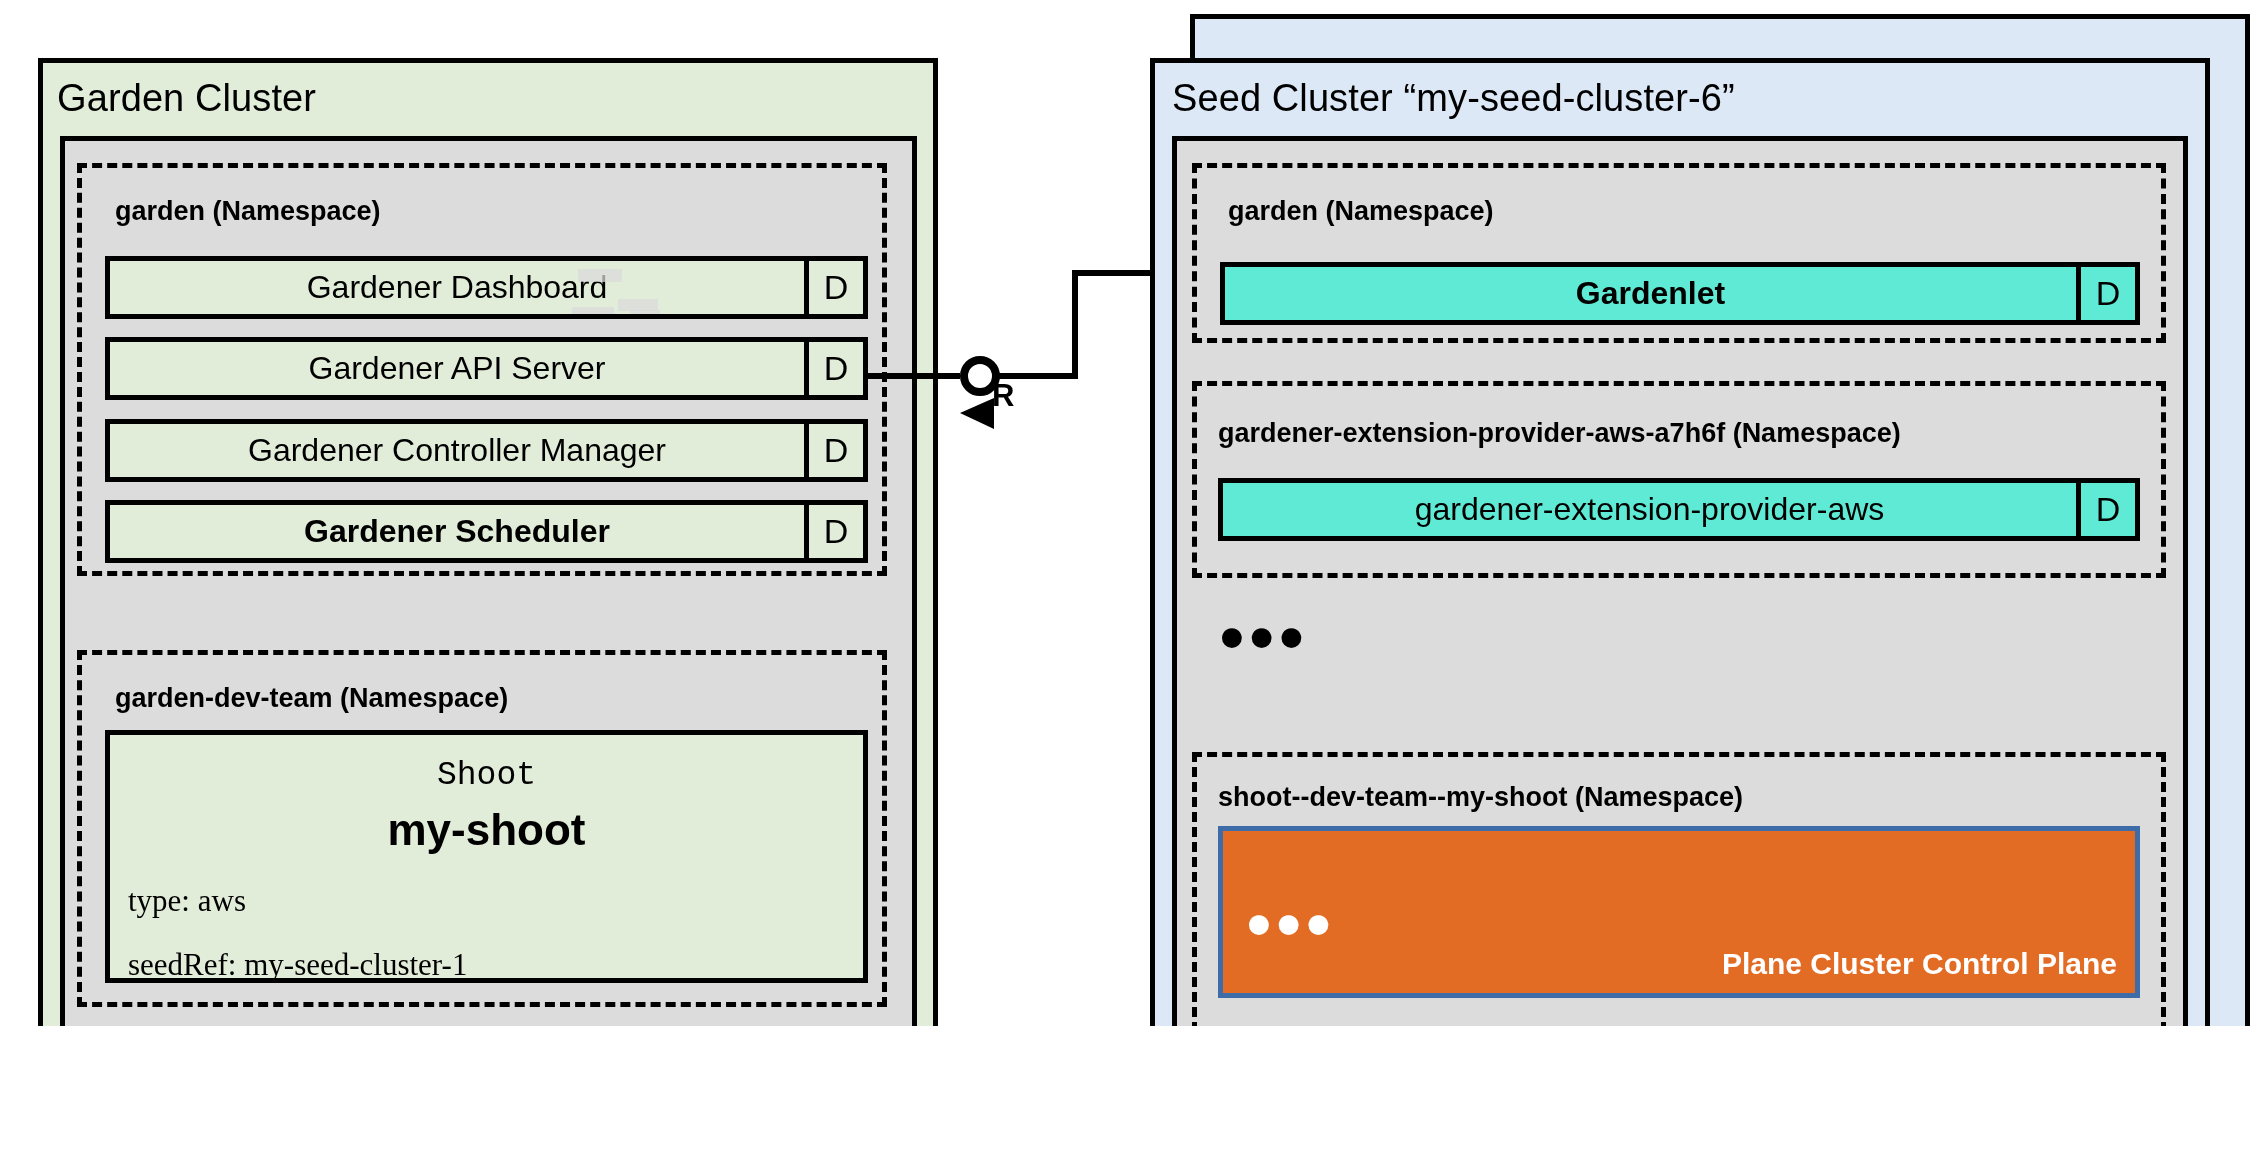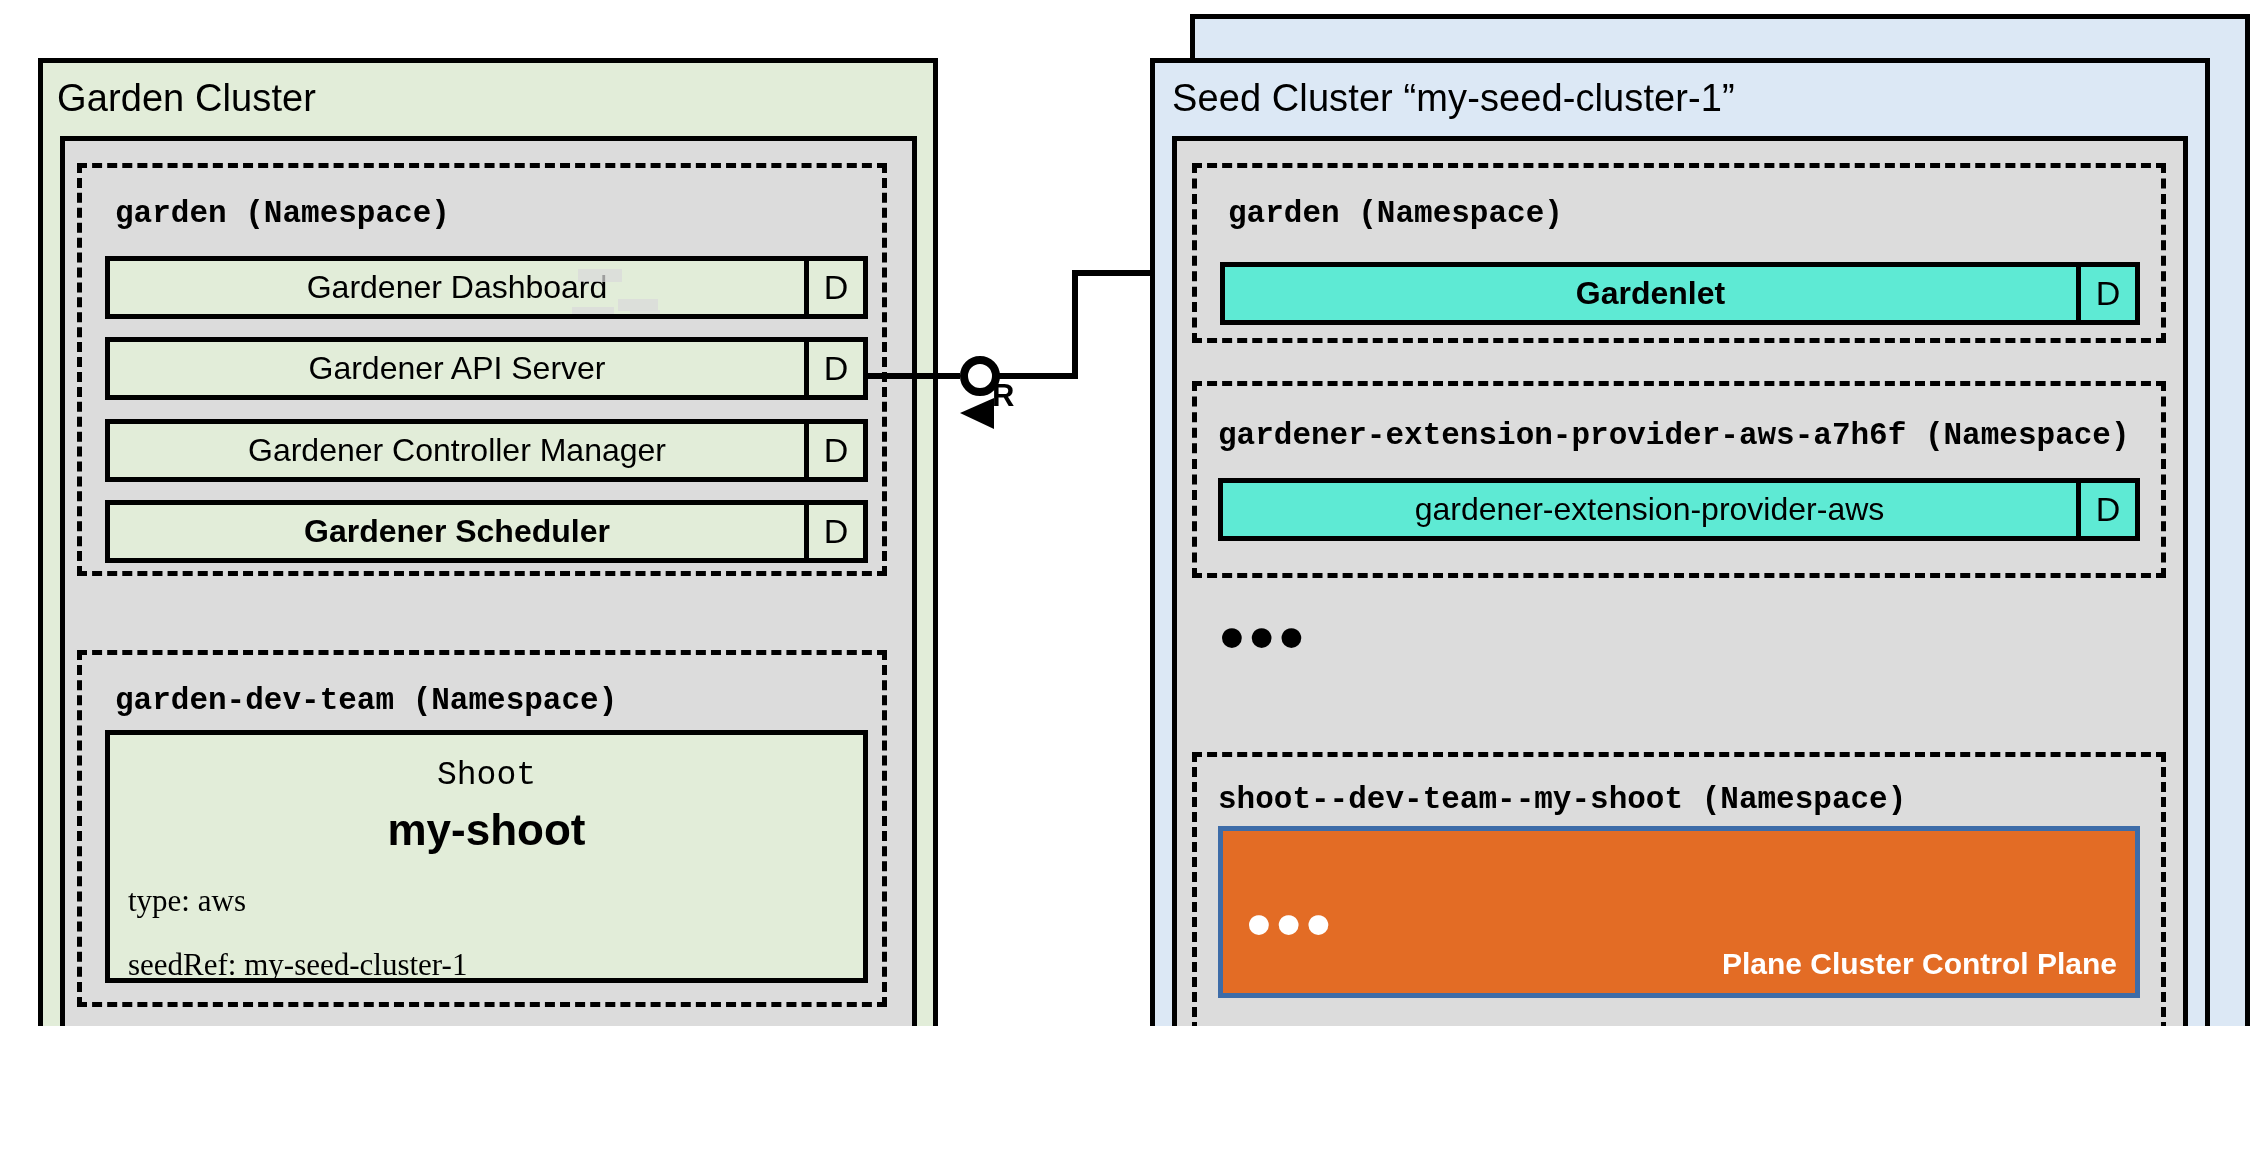--- a/index.html
+++ b/index.html
@@ -25,25 +25,24 @@
   .cluster-title{
     position:absolute;
     font-size:38px;
     font-weight:400;
     letter-spacing:.1px;
     white-space:nowrap;
     color:#000;
   }
   .ns-title{
     position:absolute;
-    font-size:31px;
+    font-size:27px;
     font-weight:700;
     white-space:nowrap;
     color:#000;
-    font-family:Liberation Mono, monospace;
   }
 
   
   .comp{
     position:absolute;
     display:flex;
     border:5px solid #000;
     box-sizing:border-box;
     align-items:stretch;
   }
@@ -187,21 +186,21 @@
     <line x1="212" y1="43" x2="360" y2="43" stroke="#000" stroke-width="6"></line>
 
     <polygon points="100,183 134,168 134,199" fill="#000"></polygon>
   </svg>
   <div style="position:absolute;left:992px;top:378px;font-size:31px;font-weight:700;">R</div>
 
   <div class="abs solid" style="left:1190px;top:14px;width:1060px;height:1078px;background:#dce8f5;"></div>
 
   <div class="abs solid" style="left:1150px;top:58px;width:1060px;height:1078px;background:#dce8f5;"></div>
 
-  <div class="cluster-title" style="left:1172px;top:77px;">Seed Cluster “my-seed-cluster-1”</div>
+  <div class="cluster-title" style="left:1172px;top:77px;">Seed Cluster “my-seed-cluster-6”</div>
 
   <div class="abs solid" style="left:1172px;top:136px;width:1016px;height:976px;background:#dcdcdc;"></div>
 
   <div class="abs dashed" style="left:1192px;top:163px;width:974px;height:180px;"></div>
   <div class="ns-title" style="left:1228px;top:196px;">garden (Namespace)</div>
 
   <div class="comp orange" style="left:1220px;top:262px;width:920px;height:63px;">
     <div class="body bold">Gardenlet</div>
     <div class="dcell">D</div>
   </div>

